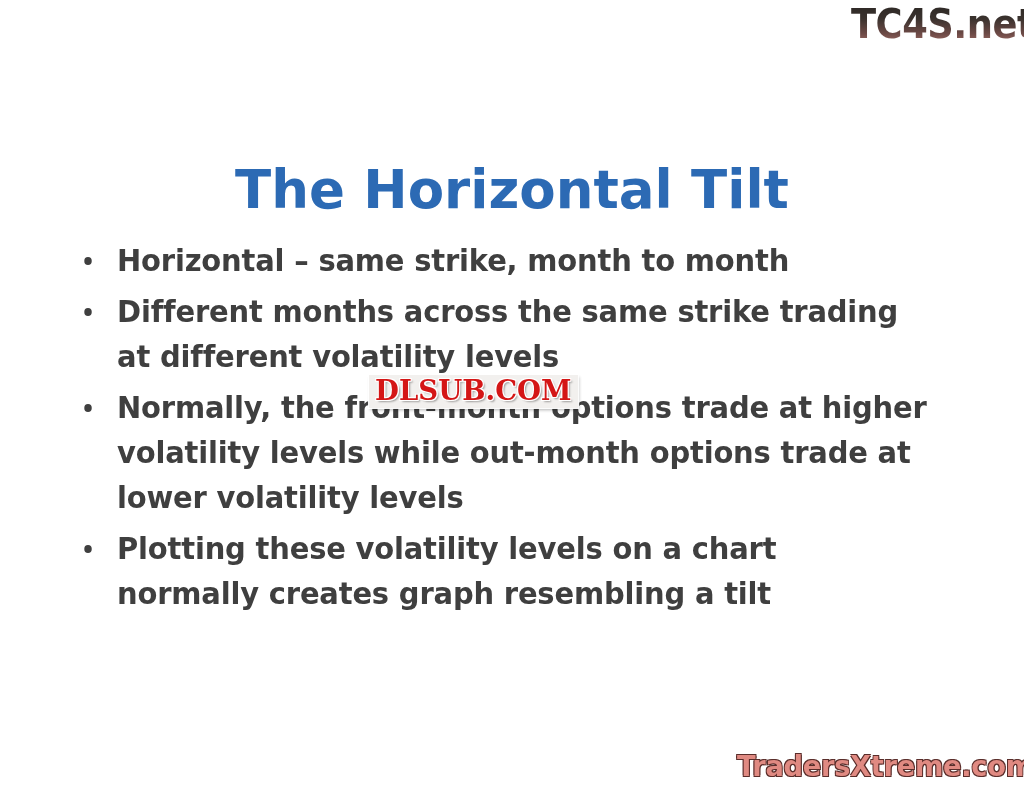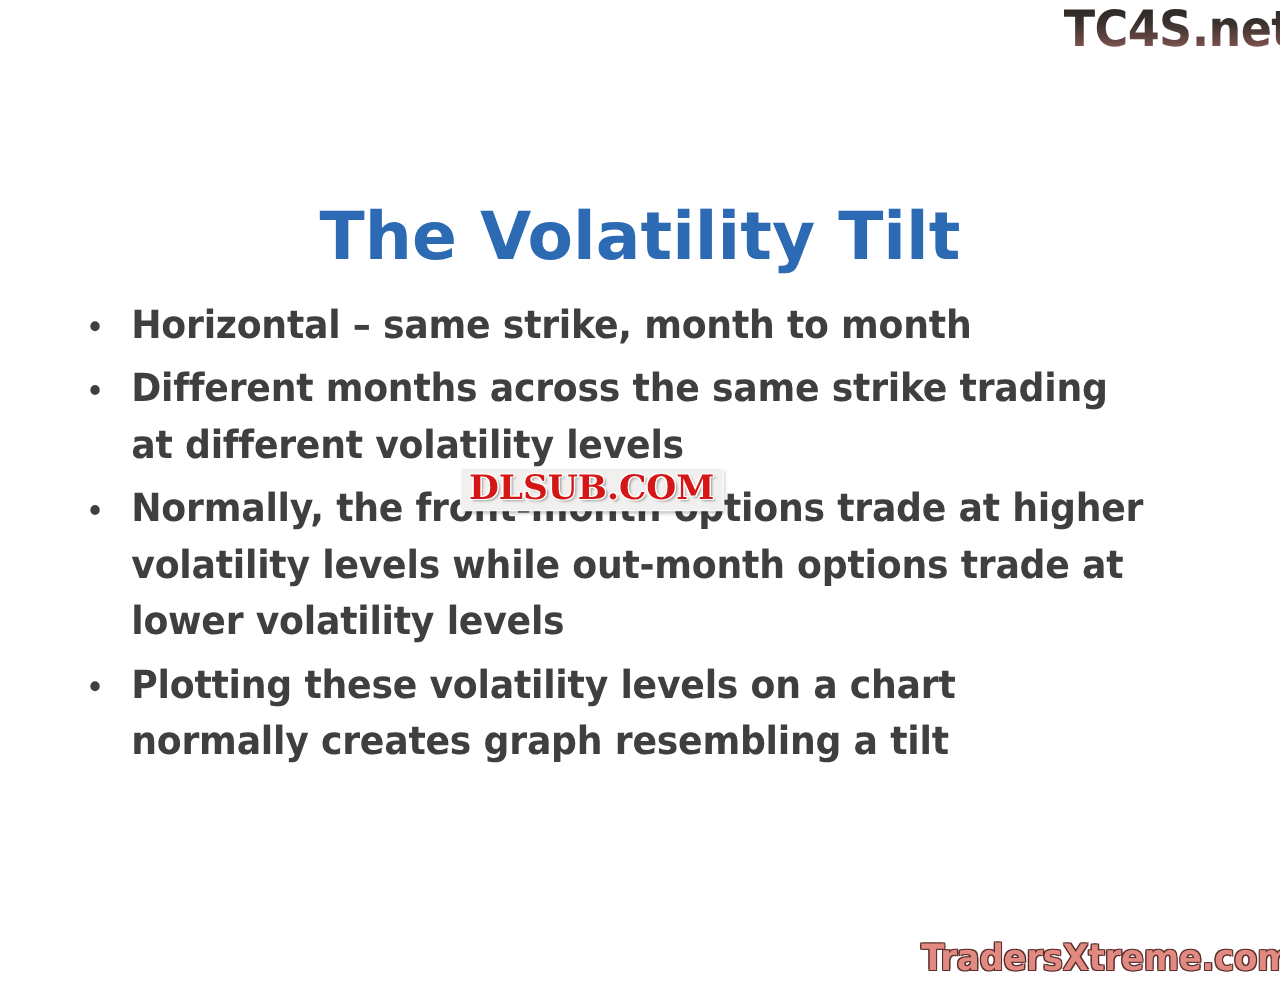--- a/index.html
+++ b/index.html
@@ -53,21 +53,21 @@
     line-height: 60px;
     color: #2c6ab4;
     letter-spacing: 0px;
     white-space: nowrap;
   }
 
   
   .body-list {
     position: absolute;
     top: 238px;
-    left: 62px;
+    left: 74px;
     width: 912px;
     margin: 0;
     padding: 0;
     list-style: none;
   }
   .bullet-item {
     position: relative;
     display: block;
     padding-left: 46px;
     margin: 0 0 6px 0;
@@ -140,21 +140,21 @@
     user-select: none;
   }
 </style>
 </head>
 <body>
 
 <div class="slide">
 
   <div class="tc4s-logo">TC4S.net</div>
 
-  <h1 class="slide-title">The Volatility Tilt</h1>
+  <h1 class="slide-title">The Horizontal Tilt</h1>
 
   <ul class="body-list">
     <li class="bullet-item">
       <span class="dot"></span>
       <span>Horizontal – same strike, month to month</span>
     </li>
     <li class="bullet-item">
       <span class="dot"></span>
       <span>Different months across the same strike trading at different volatility levels</span>
     </li>

